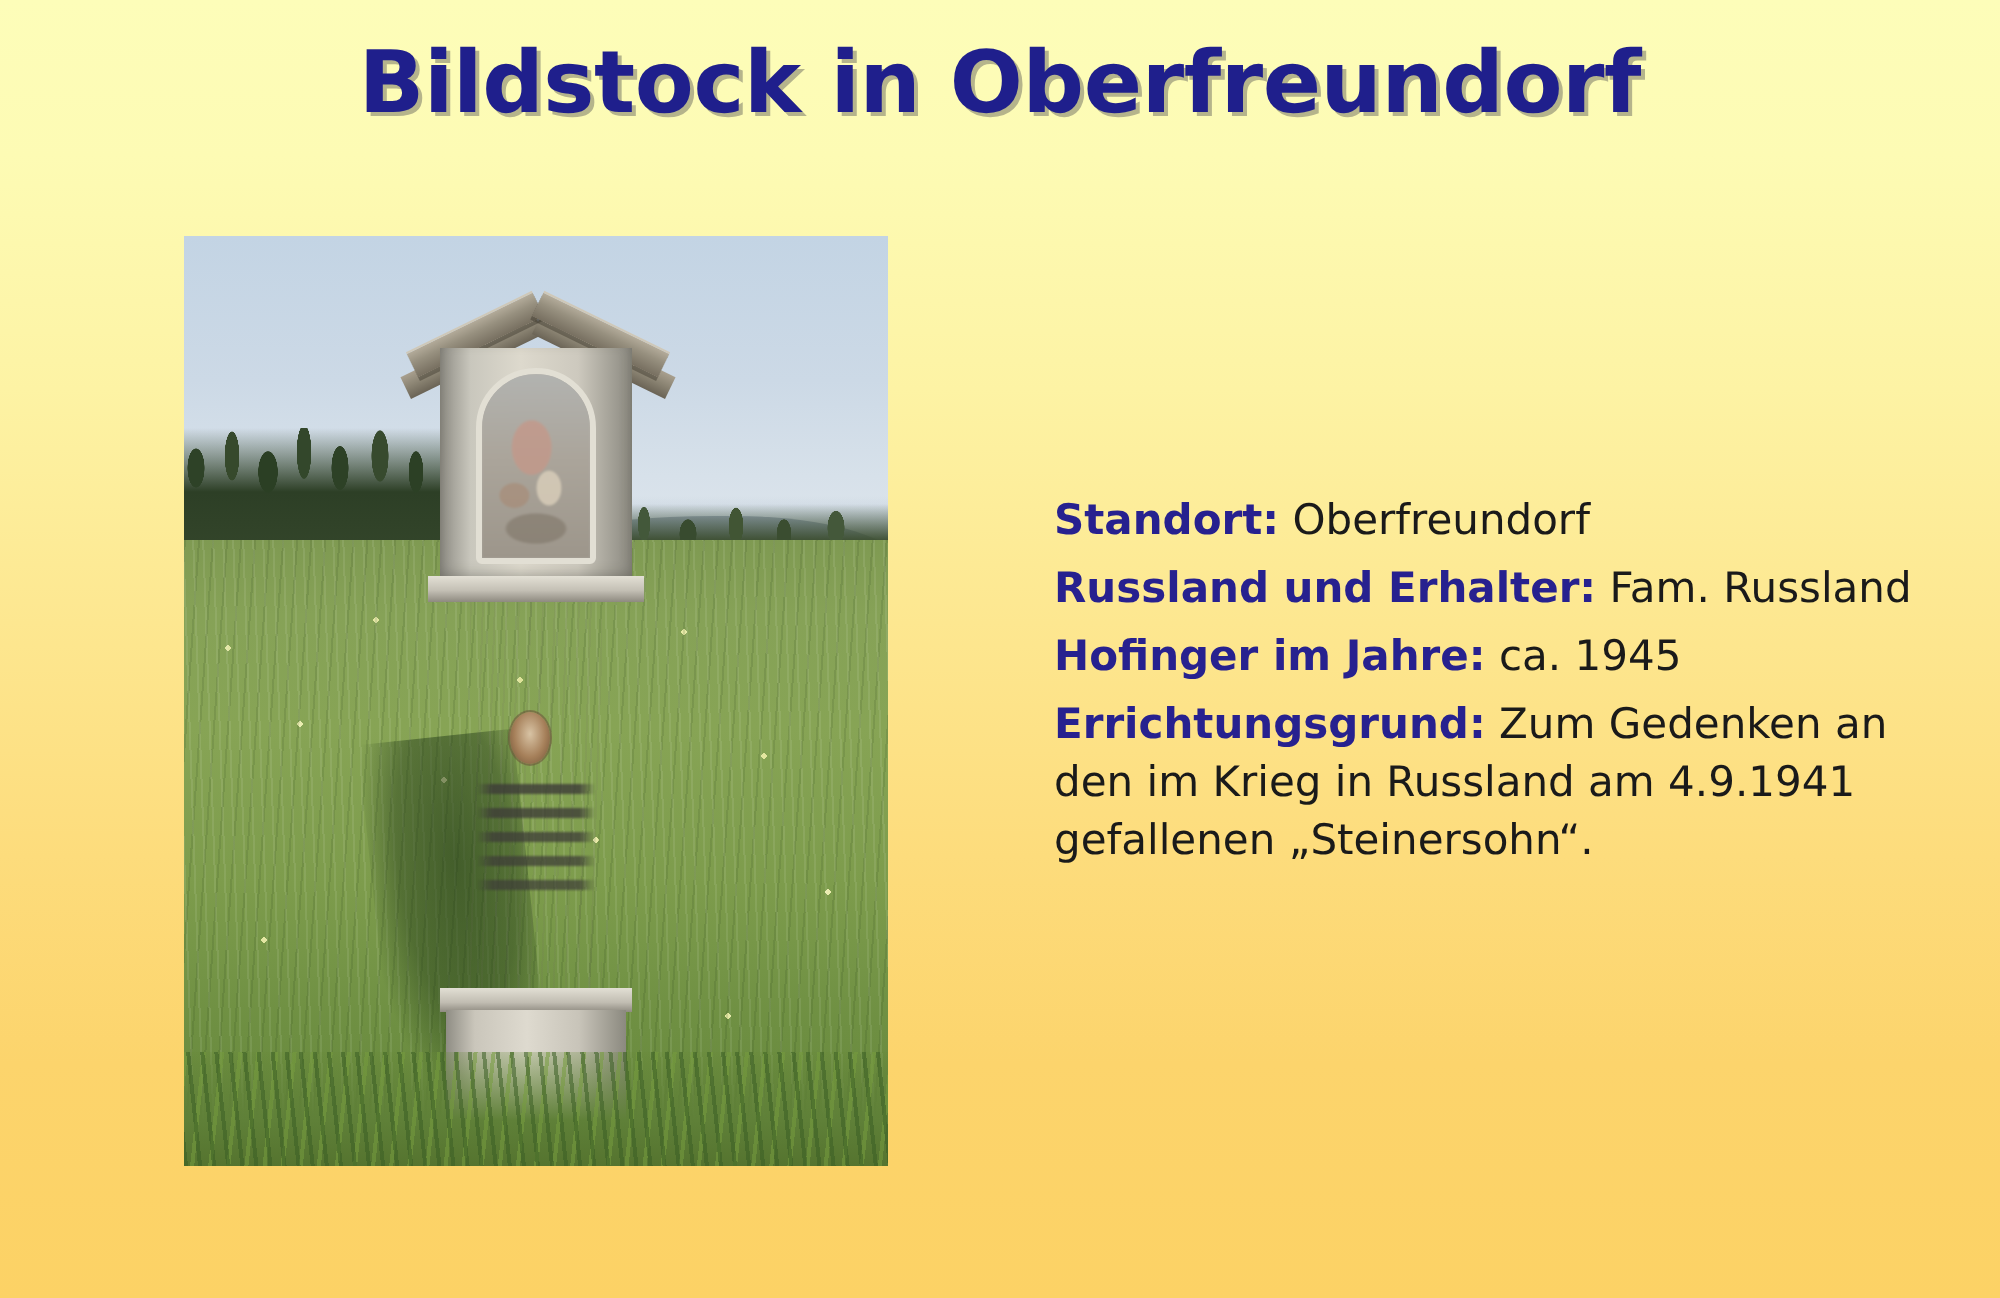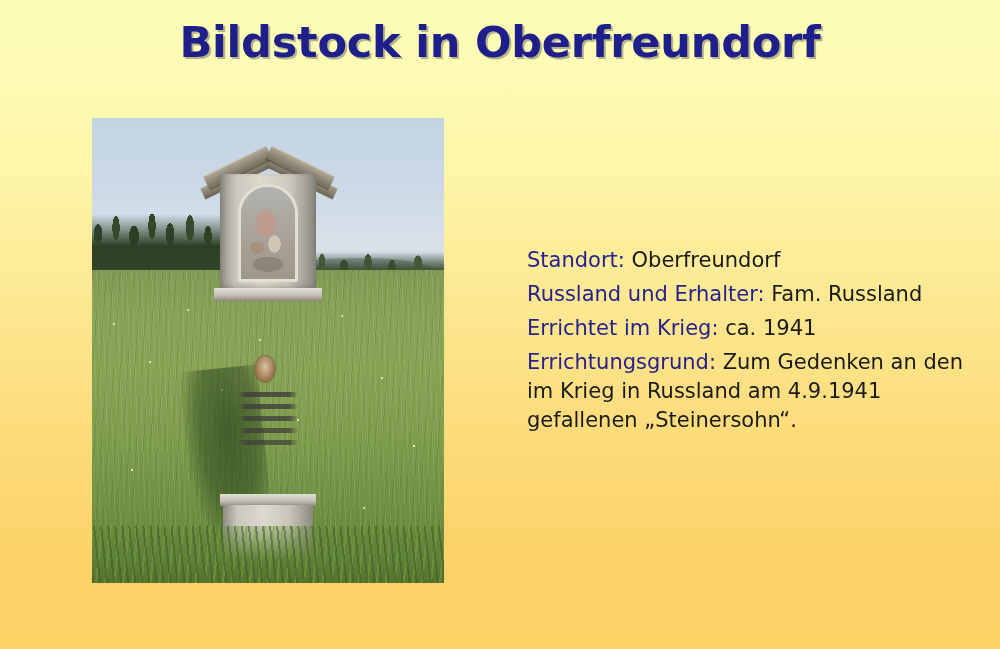--- a/index.html
+++ b/index.html
@@ -239,21 +239,21 @@
     top: 246px;
     width: 448px;
   }
   .info-line {
     font-size: 21px;
     line-height: 29px;
     color: #1a1a1a;
     margin-bottom: 5px;
   }
   .lbl {
-    font-weight: normal;
+    font-weight: bold;
     color: #27218f;
   }
 </style>
 </head>
 <body>
 
 <div id="slide">
 
   <div id="slide-title">Bildstock in Oberfreundorf</div>
 
@@ -294,22 +294,22 @@
       <span class="lbl">Standort:</span>
       <span>Oberfreundorf</span>
     </div>
 
     <div class="info-line">
       <span class="lbl">Russland und Erhalter:</span>
       <span>Fam. Russland</span>
     </div>
 
     <div class="info-line">
-      <span class="lbl">Errichtet im Krieg:</span>
-      <span>ca. 1941</span>
+      <span class="lbl">Hofinger im Jahre:</span>
+      <span>ca. 1945</span>
     </div>
 
     <div class="info-line">
       <span class="lbl">Errichtungsgrund:</span>
       <span>Zum Gedenken an den im Krieg in Russland am 4.9.1941 gefallenen „Steinersohn“.</span>
     </div>
 
   </div>
 </div>
 

